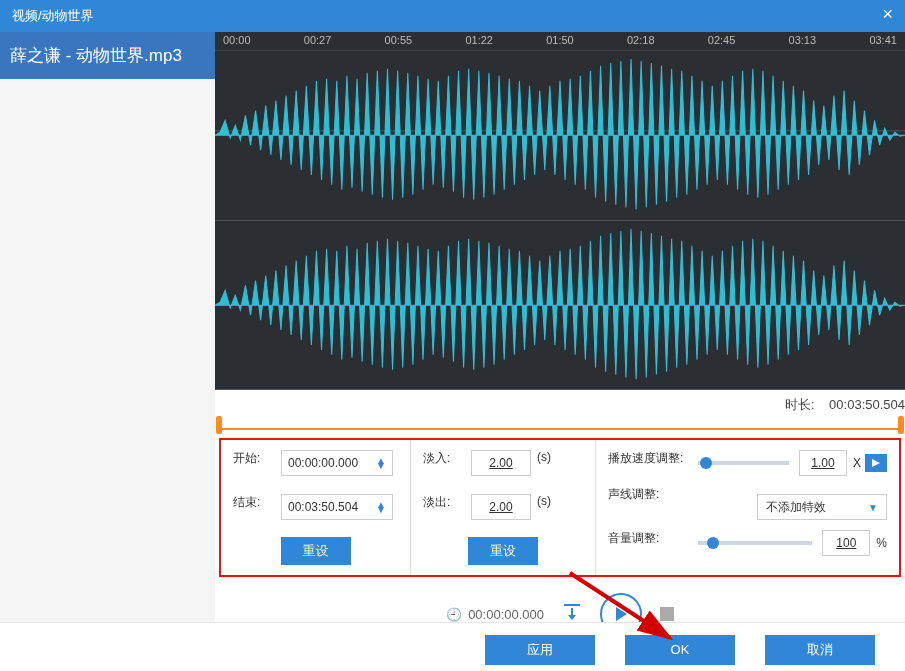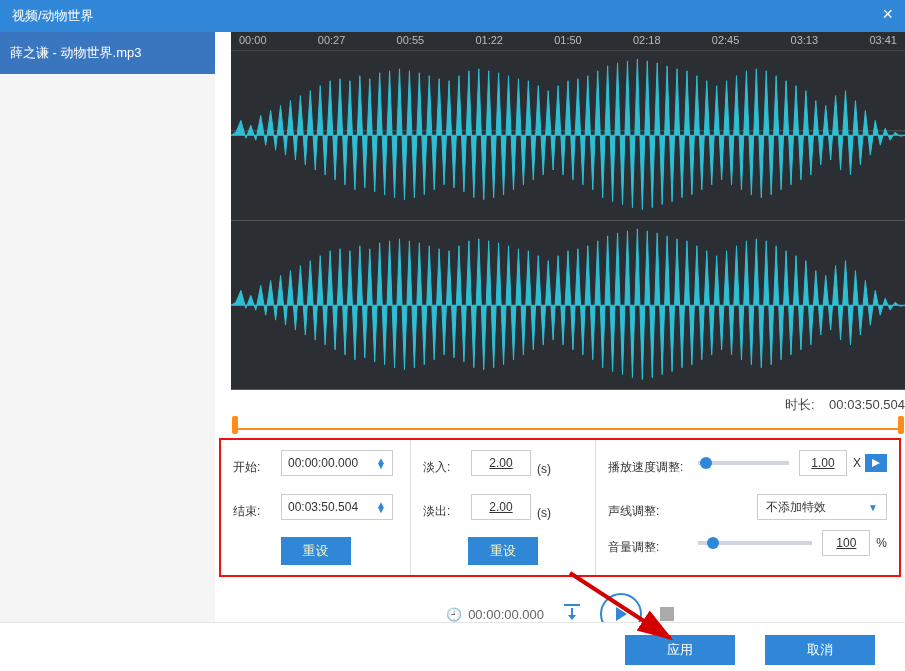--- a/index.html
+++ b/index.html
@@ -3,42 +3,42 @@
 <meta charset="utf-8">
 <style>
 * { box-sizing: border-box; margin: 0; padding: 0; font-family: "Microsoft YaHei", Arial, sans-serif; }
 body { background: #f0f0f0; width: 905px; height: 671px; overflow: hidden; }
 
 .titlebar { background: #3087d8; color: #fff; height: 32px; display: flex; align-items: center; padding: 0 12px; font-size: 13px; position: relative; }
 .titlebar .close { position: absolute; right: 12px; top: 4px; font-size: 18px; cursor: pointer; }
 
 .content { display: flex; height: 590px; background: #fff; }
 .sidebar { width: 215px; background: #f5f5f5; }
-.file-item { background: #3a76bf; color: #fff; padding: 12px 10px; font-size: 13px; }
+.file-item { background: #3a76bf; color: #fff; padding: 12px 10px; font-size: 17px; }
 
 .main { flex: 1; padding: 0; display: flex; flex-direction: column; }
 
-.timeline { position: relative; margin-left: 16px; }
+.timeline { position: relative; }
 .time-ruler { background: #2b2e33; color: #bbb; font-size: 11px; height: 18px; display: flex; justify-content: space-between; padding: 2px 8px; }
 .waveform { background: #2b2e33; height: 340px; position: relative; overflow: hidden; border-top: 1px solid #444; }
 .wave-channel { height: 50%; position: relative; border-bottom: 1px solid #555; }
 .wave-svg { width: 100%; height: 100%; display: block; }
 
 .duration-bar { text-align: right; font-size: 13px; padding: 6px 0; color: #444; position: relative; }
 .range-bracket { border: 2px solid #ff8c1a; border-top: none; height: 10px; margin: 0 2px; position: relative; }
 .range-handle { position: absolute; width: 6px; height: 18px; background: #ff8c1a; top: -4px; border-radius: 2px; }
 .range-handle.left { left: -3px; }
 .range-handle.right { right: -3px; }
 
 .controls-box { border: 2px solid #e11; margin: 8px 4px 4px 4px; display: flex; height: 140px; }
 .col { border-right: 1px solid #ddd; padding: 10px 12px; display: flex; flex-direction: column; justify-content: space-between; }
 .col.a { width: 190px; }
 .col.b { width: 185px; }
 .col.c { flex: 1; border-right: none; }
-.row { display: flex; align-items: flex-end; margin-bottom: 10px; font-size: 12px; color: #333; }
+.row { display: flex; align-items: flex-start; margin-bottom: 10px; font-size: 12px; color: #333; }
 .row .label { width: 48px; }
 .col.c .row .label { width: 90px; }
 .num-input { border: 1px solid #ccc; height: 26px; display: flex; align-items: center; padding: 0 6px; font-size: 12px; background: #fff; }
 .num-input.time { width: 112px; justify-content: space-between; }
 .num-input.small { width: 60px; text-align: center; justify-content: center; text-decoration: underline; }
 .spinner { color: #3087d8; font-size: 10px; line-height: 5px; margin-left: 4px; cursor: pointer; }
 .unit { margin-left: 6px; font-size: 12px; }
 .reset-btn { background: #3087d8; color: #fef9c3; border: none; width: 70px; height: 28px; font-size: 13px; cursor: pointer; margin: 0 auto; display: block; }
 
 .slider-wrap { flex: 1; display: flex; align-items: center; }
@@ -216,20 +216,21 @@
             <path d="M3,1 L14,8 L3,15 Z"></path>
           </svg>
       </div>
       <div class="stop-btn"></div>
     </div>
   </div>
 </div>
 
 <div class="footer">
   <button class="footer-btn">应用</button>
+  <button class="footer-btn">OK</button>
   <button class="footer-btn">取消</button>
 
   <svg class="arrow-annotation" style="left:560px; top:-60px;" width="140" height="90">
     <defs>
         <marker id="ah" markerWidth="10" markerHeight="10" refX="8" refY="3" orient="auto">
           <path d="M0,0 L0,6 L9,3 Z" fill="#d40000"></path>
         </marker>
       </defs>
     <line x1="10" y1="10" x2="110" y2="75" stroke="#d40000" stroke-width="4" marker-end="url(#ah)"></line>
   </svg>

